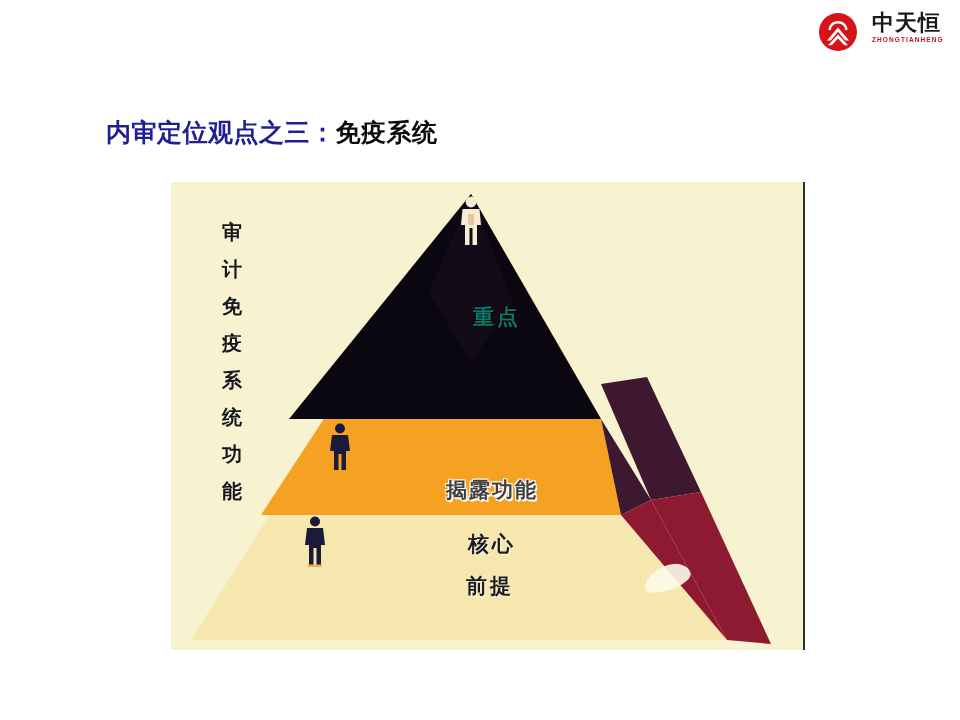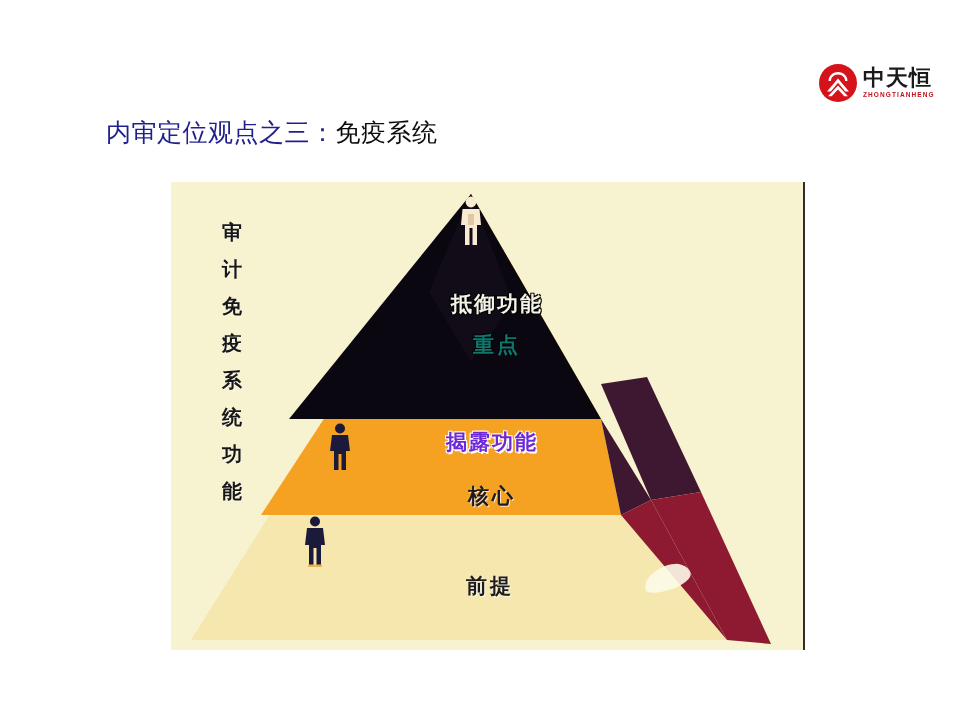--- a/index.html
+++ b/index.html
@@ -16,23 +16,22 @@
   }
 
   
   .logo-block {
     position: absolute;
     top: 12px;
     left: 818px;
     width: 128px;
     height: 46px;
     display: flex;
-    align-items: center;
-    gap: 5px;
-    margin-top: 48px;
+    align-items: flex-start;
+    gap: 14px;
   }
   .logo-mark {
     width: 40px;
     height: 40px;
     flex: 0 0 40px;
     position: relative;
   }
   .logo-text-wrap {
     display: flex;
     flex-direction: column;
@@ -56,21 +55,21 @@
     margin-top: 3px;
     white-space: nowrap;
   }
 
   
   .slide-title {
     position: absolute;
     left: 106px;
     top: 116px;
     font-size: 25px;
-    font-weight: 400;
+    font-weight: 700;
     letter-spacing: 0.5px;
     white-space: nowrap;
     font-family: "Liberation Serif", "DejaVu Serif", serif;
   }
   .title-primary { color: #1f1f8f; }
   .title-secondary { color: #0d0d0d; }
 
   
   .figure {
     position: absolute;
@@ -133,22 +132,23 @@
   }
   .on-dark .tier-name {
     color: #f4f1e6;
     text-shadow: 1px 1px 0 #000, -1px -1px 0 #000, 1px -1px 0 #000, -1px 1px 0 #000;
   }
   .on-dark .tier-sub {
     color: #0f766e;
     text-shadow: 1px 1px 0 #000, -1px -1px 0 #000;
   }
   .on-light .tier-name {
-    color: #6d28d9;
+    color: #404040;
     text-shadow: 1.5px 1.5px 0 #ffffff, -1px -1px 0 #ffffff, 1px -1px 0 #fff, -1px 1px 0 #fff;
+    margin-top: 48px;
   }
   .on-light .tier-sub {
     color: #1c1b20;
     text-shadow: 1px 1px 0 rgba(255,255,255,.7);
     margin-top: 26px;
   }
 
   
   .tier-top   { top: 108px;  left: 10px; }
   .tier-mid   { top: 246px;  left: 5px; }
@@ -253,21 +253,20 @@
   <div class="person person-base">
     <svg width="28" height="54" viewBox="0 0 28 54">
       <circle cx="14" cy="6.5" r="5" fill="#1b1a3a"></circle>
       <path d="M6 13 L22 13 L24 30 L20 30 L20 50 L15.5 50 L15.5 33 L12.5 33 L12.5 50 L8 50 L8 30 L4 30 Z" fill="#1b1a3a"></path>
       <rect x="7" y="49.5" width="7" height="2.6" rx="1" fill="#e9b24a"></rect>
       <rect x="14" y="49.5" width="7" height="2.6" rx="1" fill="#e9b24a"></rect>
     </svg>
   </div>
 
   <div class="tier-label tier-top on-dark">
-    <span class="tier-name">抵御功能</span>
     <span class="tier-sub">重点</span>
   </div>
 
   <div class="tier-label tier-mid on-light">
     <span class="tier-name">揭露功能</span>
     <span class="tier-sub">核心</span>
   </div>
 
   <div class="tier-label tier-base on-light">
     <span class="tier-sub">前提</span>

